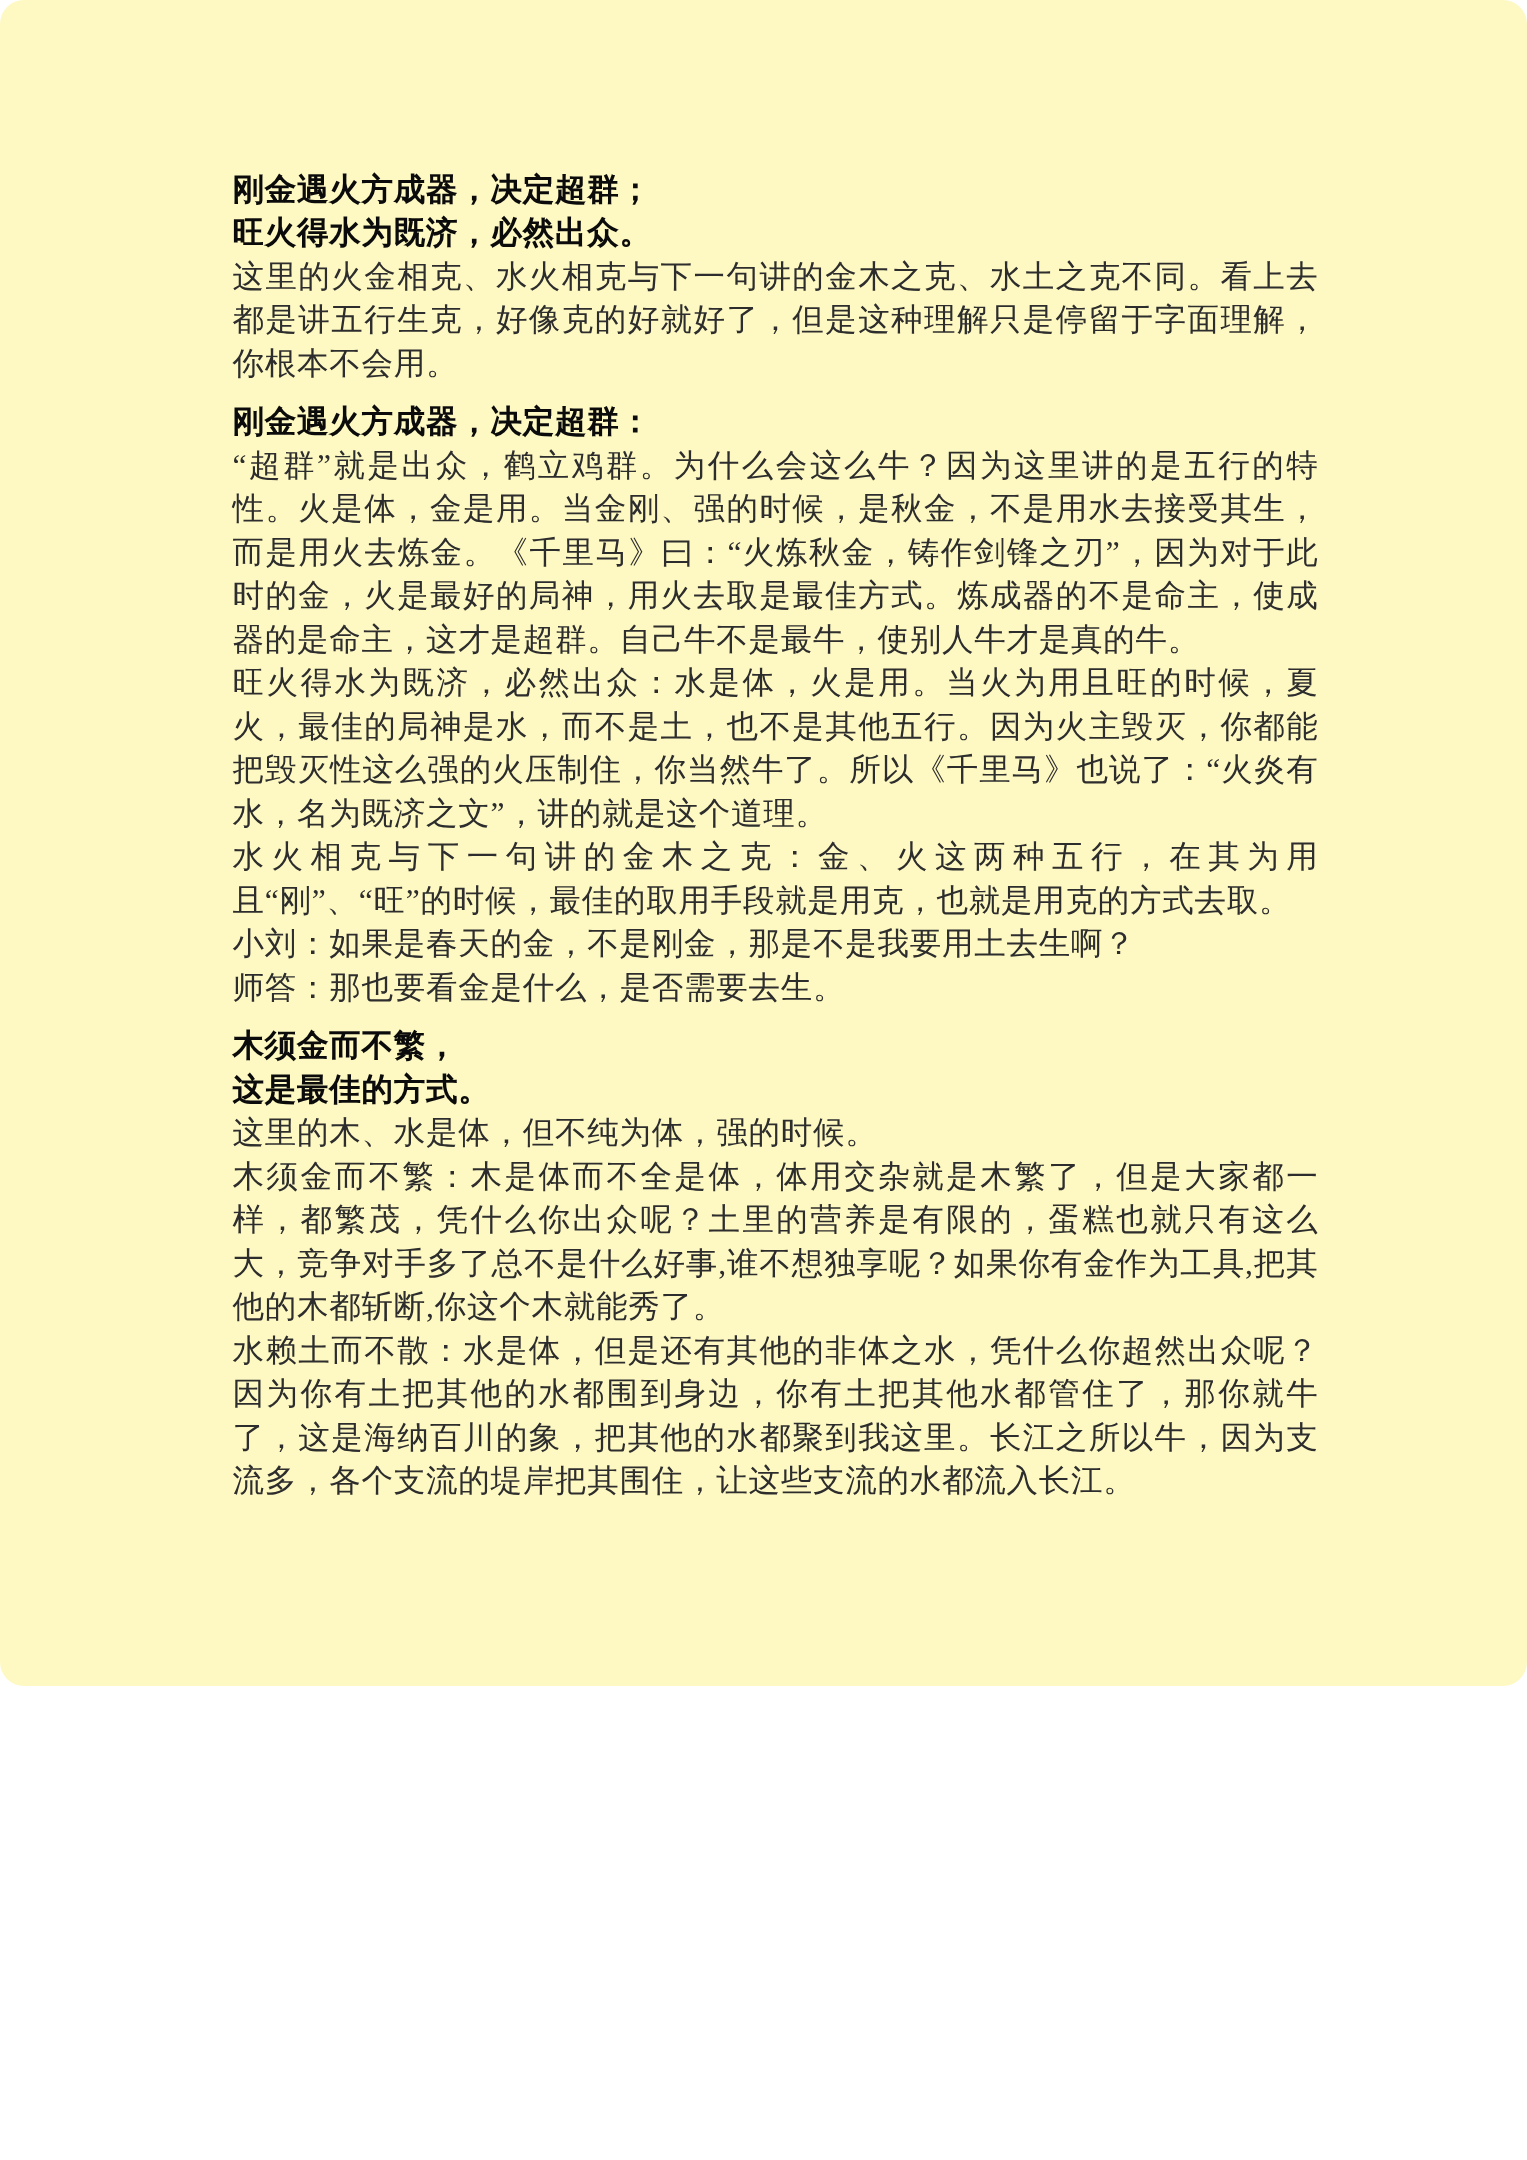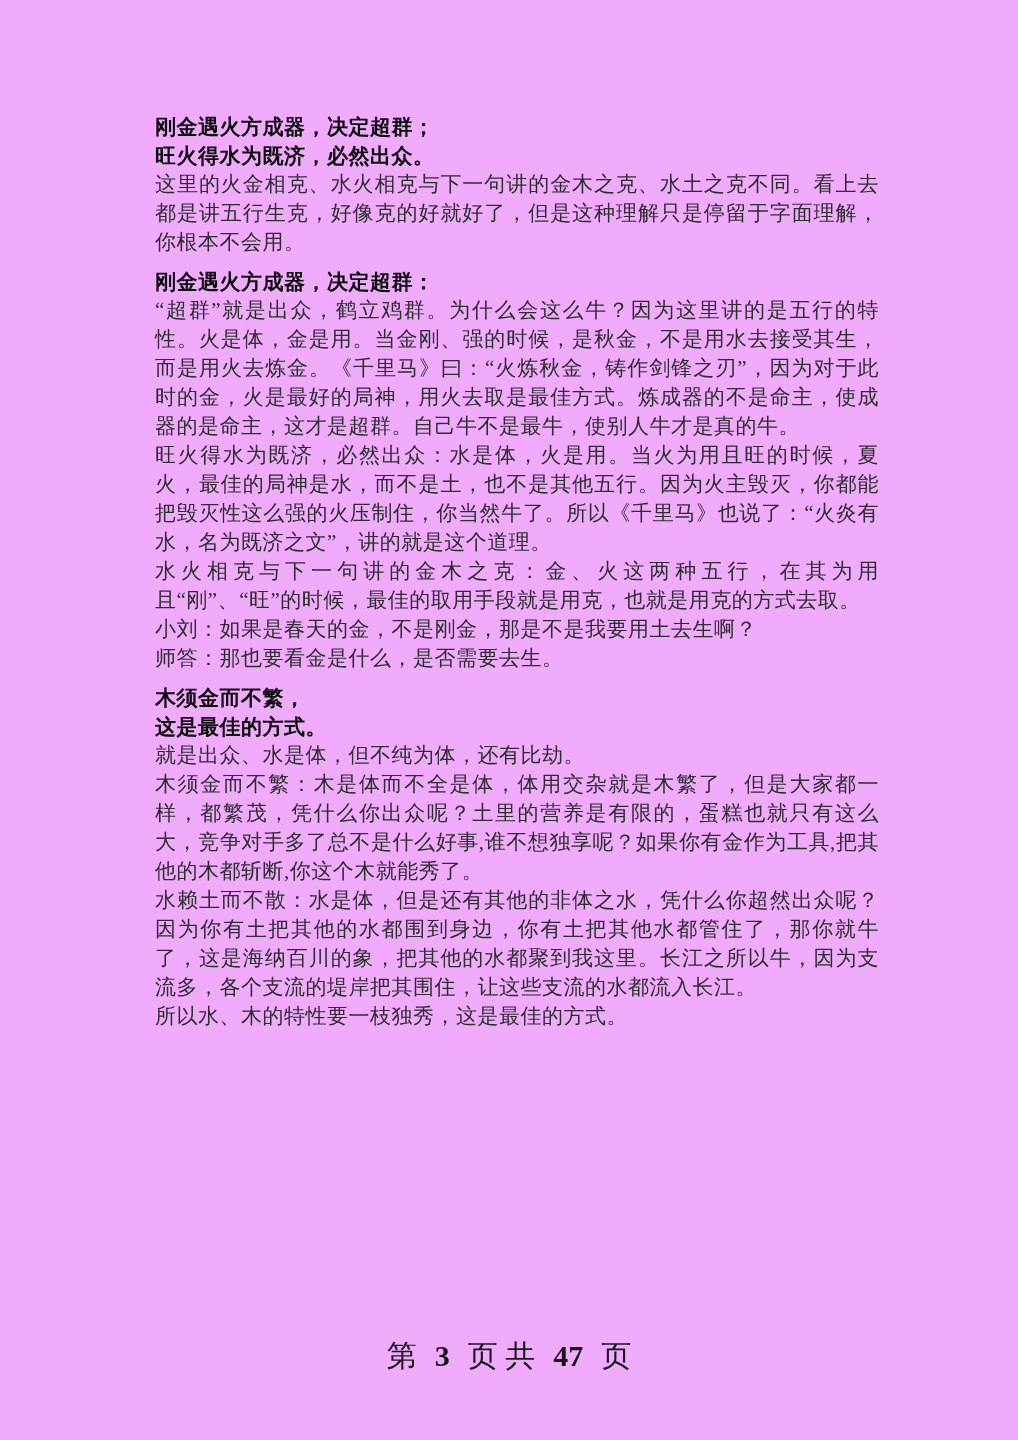--- a/index.html
+++ b/index.html
@@ -4,24 +4,25 @@
 <style>
   * { margin: 0; padding: 0; box-sizing: border-box; }
   html, body {
     width: 1018px;
     height: 1440px;
     background: #ffffff;
   }
   .page {
     position: relative;
     width: 1018px;
-    height: 1440px;
-    background: #f0abfc;
+    height: 1124px;
+    background: #fef9c3;
     overflow: hidden;
     font-family: "Liberation Serif", "DejaVu Serif", serif;
+    border-radius: 16px;
   }
   .content {
     position: absolute;
     left: 155px;
     top: 112px;
     width: 724px;
     font-size: 21px;
     line-height: 29px;
     color: #2d2d2d;
     letter-spacing: 0.5px;
@@ -74,24 +75,23 @@
       <p>“超群”就是出众，鹤立鸡群。为什么会这么牛？因为这里讲的是五行的特性。火是体，金是用。当金刚、强的时候，是秋金，不是用水去接受其生，而是用火去炼金。《千里马》曰：“火炼秋金，铸作剑锋之刃”，因为对于此时的金，火是最好的局神，用火去取是最佳方式。炼成器的不是命主，使成器的是命主，这才是超群。自己牛不是最牛，使别人牛才是真的牛。</p>
       <p>旺火得水为既济，必然出众：水是体，火是用。当火为用且旺的时候，夏火，最佳的局神是水，而不是土，也不是其他五行。因为火主毁灭，你都能把毁灭性这么强的火压制住，你当然牛了。所以《千里马》也说了：“火炎有水，名为既济之文”，讲的就是这个道理。</p>
       <p>水火相克与下一句讲的金木之克：金、火这两种五行，在其为用且“刚”、“旺”的时候，最佳的取用手段就是用克，也就是用克的方式去取。</p>
       <p>小刘：如果是春天的金，不是刚金，那是不是我要用土去生啊？</p>
       <p>师答：那也要看金是什么，是否需要去生。</p>
     </section>
 
     <section class="doc-section">
       <h2>木须金而不繁，</h2>
       <h2>这是最佳的方式。</h2>
-      <p>就是出众、水是体，但不纯为体，还有比劫。</p>
+      <p>这里的木、水是体，但不纯为体，强的时候。</p>
       <p>木须金而不繁：木是体而不全是体，体用交杂就是木繁了，但是大家都一样，都繁茂，凭什么你出众呢？土里的营养是有限的，蛋糕也就只有这么大，竞争对手多了总不是什么好事,谁不想独享呢？如果你有金作为工具,把其他的木都斩断,你这个木就能秀了。</p>
       <p>水赖土而不散：水是体，但是还有其他的非体之水，凭什么你超然出众呢？因为你有土把其他的水都围到身边，你有土把其他水都管住了，那你就牛了，这是海纳百川的象，把其他的水都聚到我这里。长江之所以牛，因为支流多，各个支流的堤岸把其围住，让这些支流的水都流入长江。</p>
-      <p>所以水、木的特性要一枝独秀，这是最佳的方式。</p>
     </section>
 
   </div>
 
   <div class="footer">
     <span>第</span><span class="num">3</span><span>页 共</span><span class="num">47</span><span>页</span>
   </div>
 
 </div>
 

